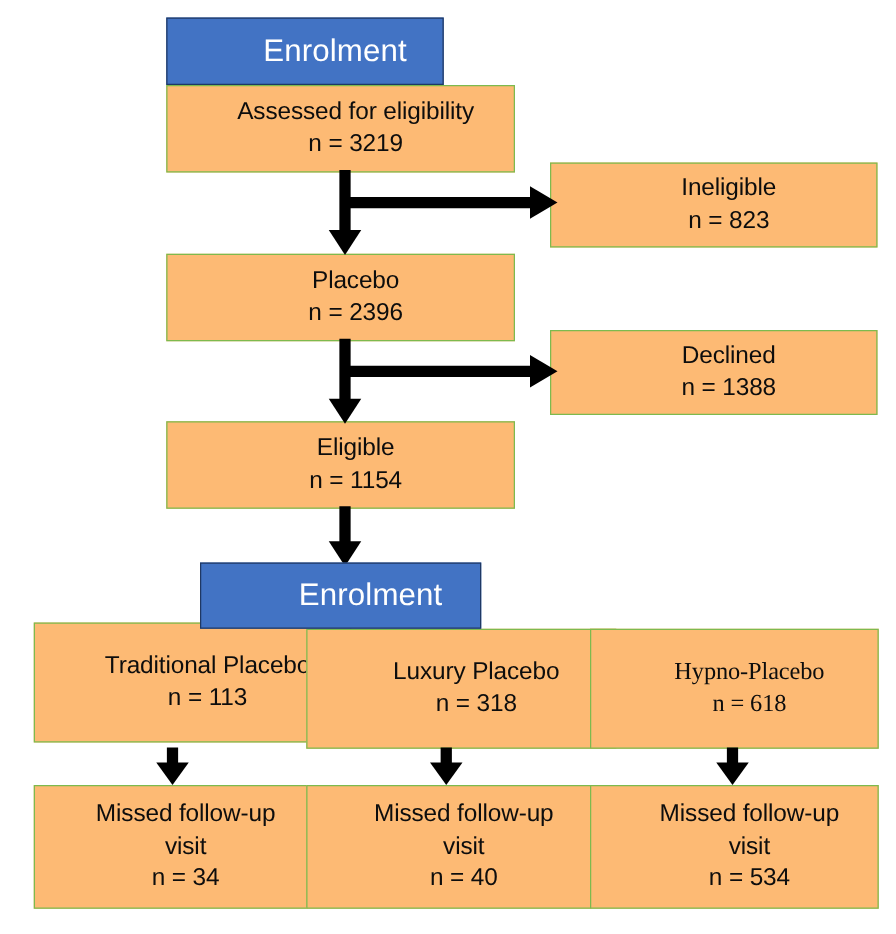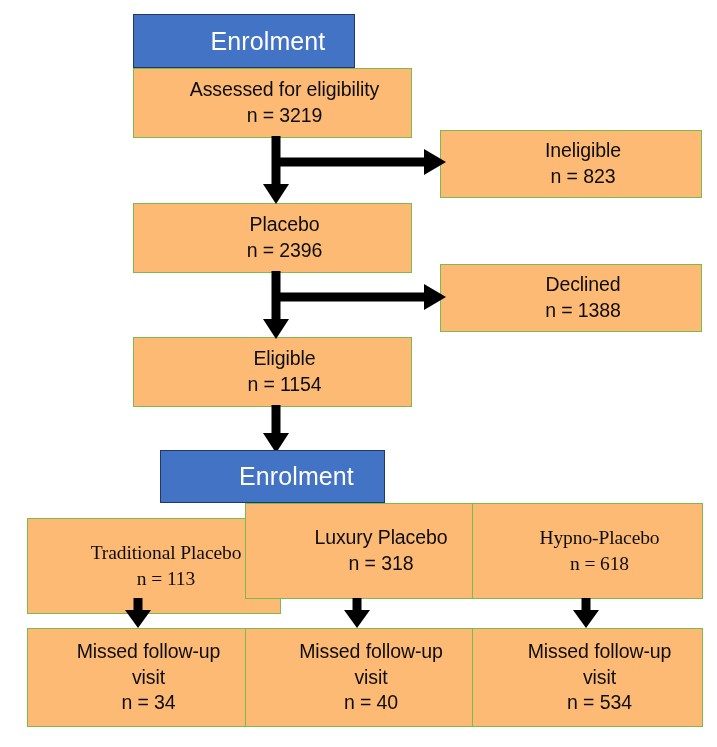--- a/index.html
+++ b/index.html
@@ -109,21 +109,21 @@
     <svg width="40" height="50" viewBox="0 0 40 50">
       <path d="M 16 0 L 16 30" stroke="#000000" stroke-width="9" fill="none"></path>
       <polygon points="3,28 29,28 16,48" fill="#000000"></polygon>
     </svg>
   </div>
 
   <div class="header" style="left:160px; top:450px; width:225px; height:53px;">
     <span>Enrolment</span>
   </div>
 
-  <div class="box" style="left:27px; top:518px; width:254px; height:96px;font-family:Liberation Serif, serif;">
+  <div class="box" style="left:27px; top:498px; width:254px; height:96px;">
     <span class="line">Traditional Placebo</span>
     <span class="line">n = 113</span>
   </div>
   <div class="box" style="left:245px; top:503px; width:248px; height:96px;">
     <span class="line">Luxury Placebo</span>
     <span class="line">n = 318</span>
   </div>
   <div class="box" style="left:472px; top:503px; width:231px; height:96px;font-family:Liberation Serif, serif;">
     <span class="line">Hypno-Placebo</span>
     <span class="line">n = 618</span>

